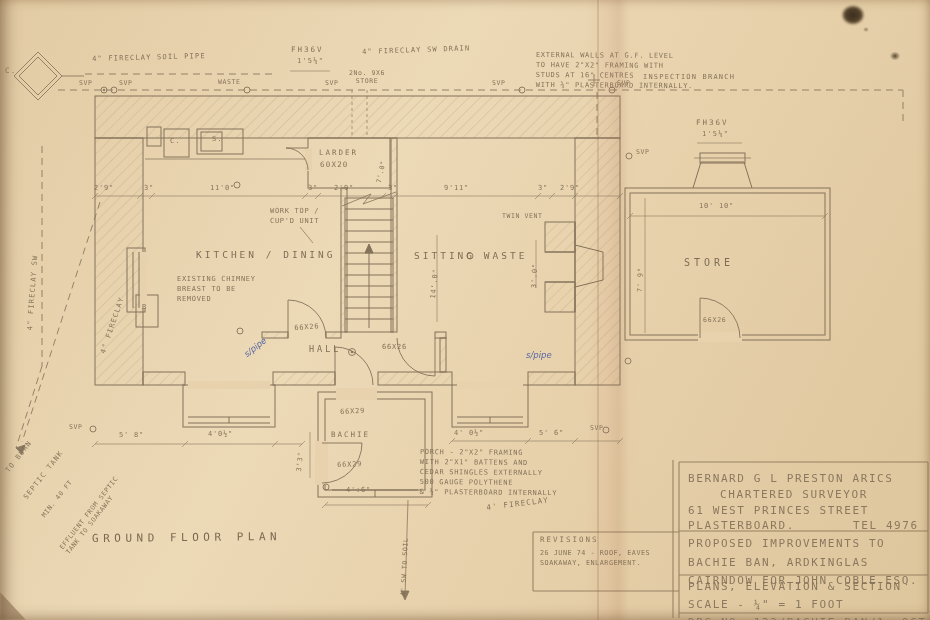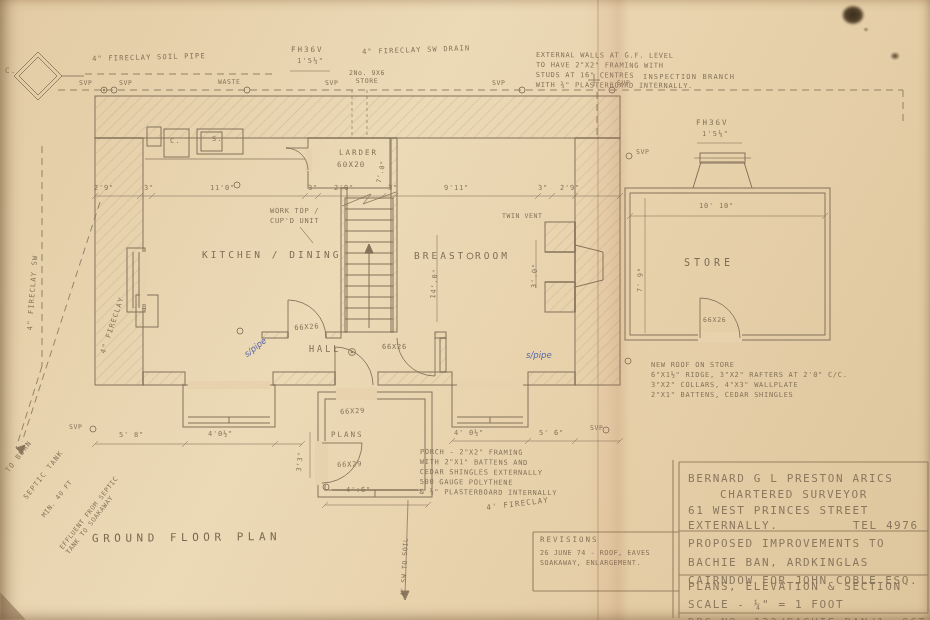--- a/index.html
+++ b/index.html
@@ -255,43 +255,42 @@
   <div class="lbl dim" style="left:308px;top:184px">3"</div>
   <div class="lbl dim" style="left:334px;top:184px">2'9"</div>
   <div class="lbl dim" style="left:388px;top:184px">3"</div>
   <div class="lbl dim" style="left:444px;top:184px">9'11"</div>
   <div class="lbl dim" style="left:538px;top:184px">3"</div>
   <div class="lbl dim" style="left:560px;top:184px">2'9"</div>
 
   <div class="lbl t65" style="left:502px;top:212px">TWIN VENT</div>
   <div class="lbl note" style="left:270px;top:207px;text-align:center">WORK TOP /
 CUP'D UNIT</div>
-  <div class="lbl room" style="left:202px;top:249px">KITCHEN / DINING</div>
-  <div class="lbl room" style="left:414px;top:250px">BREAST ROOM</div>
+  <div class="lbl room" style="left:196px;top:249px">KITCHEN / DINING</div>
+  <div class="lbl note" style="left:177px;top:275px">EXISTING CHIMNEY
+BREAST TO BE
+REMOVED</div>
+  <div class="lbl room" style="left:414px;top:250px">SITTING WASTE</div>
   <div class="lbl dim" style="left:429px;top:298px;transform:rotate(-84deg)">14'.0"</div>
   <div class="lbl dim" style="left:530px;top:288px;transform:rotate(-87deg)">3'.0"</div>
-  <div class="lbl t75" style="left:339px;top:148px;letter-spacing:2px">LARDER</div>
-  <div class="lbl t75" style="left:337px;top:160px">60X20</div>
+  <div class="lbl t75" style="left:319px;top:148px;letter-spacing:2px">LARDER</div>
+  <div class="lbl t75" style="left:320px;top:160px">60X20</div>
   <div class="lbl t65" style="left:375px;top:182px;transform:rotate(-78deg)">7'.0"</div>
   <div class="lbl room" style="left:309px;top:344px;font-size:8.5px">HALL</div>
   <div class="lbl dim" style="left:294px;top:324px;transform:rotate(-4deg)">66X26</div>
   <div class="lbl dim" style="left:382px;top:343px">66X26</div>
   <div class="lbl dim" style="left:340px;top:408px;transform:rotate(-3deg)">66X29</div>
-  <div class="lbl t75" style="left:331px;top:430px;letter-spacing:2px">PLANS</div>
+  <div class="lbl t75" style="left:331px;top:430px;letter-spacing:2px">BACHIE</div>
   <div class="lbl dim" style="left:337px;top:461px;transform:rotate(-2deg)">66X29</div>
   <div class="lbl dim" style="left:346px;top:486px">4':6"</div>
 
   <div class="lbl room" style="left:684px;top:256px;font-size:10px;letter-spacing:4px">STORE</div>
   <div class="lbl dim" style="left:699px;top:202px">10' 10"</div>
   <div class="lbl dim" style="left:636px;top:292px;transform:rotate(-88deg)">7' 9"</div>
   <div class="lbl dim" style="left:703px;top:316px;font-size:6.5px">66X26</div>
-  <div class="lbl note" style="left:651px;top:361px">NEW ROOF ON STORE
-6"X1½" RIDGE, 3"X2" RAFTERS AT 2'0" C/C.
-3"X2" COLLARS, 4"X3" WALLPLATE
-2"X1" BATTENS, CEDAR SHINGLES</div>
   <div class="lbl note" style="left:420px;top:448px;transform:rotate(.5deg)">PORCH - 2"X2" FRAMING
 WITH 2"X1" BATTENS AND
 CEDAR SHINGLES EXTERNALLY
 500 GAUGE POLYTHENE
 &amp; ¾" PLASTERBOARD INTERNALLY</div>
   <div class="lbl t75" style="left:486px;top:503px;transform:rotate(-7deg)">4' FIRECLAY</div>
   <div class="lbl blue" style="left:242px;top:351px;transform:rotate(-38deg)">s/pipe</div>
   <div class="lbl blue" style="left:526px;top:350px">s/pipe</div>
   <div class="lbl t65" style="left:399px;top:596px;transform:rotate(-87deg)">4" SW TO SOIL</div>
 
@@ -316,21 +315,21 @@
   <div class="lbl t65" style="left:40px;top:514px;transform:rotate(-52deg)">MIN. 40 FT</div>
   <div class="lbl t65" style="left:58px;top:546px;transform:rotate(-52deg)">EFFLUENT FROM SEPTIC
 TANK TO SOAKAWAY</div>
 
   <div class="lbl t75" style="left:540px;top:535px;letter-spacing:2px">REVISIONS</div>
   <div class="lbl" style="left:540px;top:549px;font-size:6.8px;line-height:1.45;letter-spacing:.5px">26 JUNE 74 - ROOF, EAVES
 SOAKAWAY, ENLARGEMENT.</div>
   <div class="lbl tb" style="left:688px;top:470px">BERNARD G L PRESTON ARICS</div>
   <div class="lbl tb" style="left:720px;top:486px">CHARTERED SURVEYOR</div>
   <div class="lbl tb" style="left:688px;top:502px">61 WEST PRINCES STREET</div>
-  <div class="lbl tb" style="left:688px;top:517px">EXTERNALLY.</div>
+  <div class="lbl tb" style="left:688px;top:517px">PLASTERBOARD.</div>
   <div class="lbl tb" style="left:853px;top:517px">TEL 4976</div>
   <div class="lbl tb" style="left:688px;top:535px;line-height:1.7">PROPOSED IMPROVEMENTS TO
 BACHIE BAN, ARDKINGLAS
 CAIRNDOW FOR JOHN COBLE ESQ.</div>
   <div class="lbl tb" style="left:688px;top:578px;line-height:1.62">PLANS, ELEVATION &amp; SECTION
 SCALE - ¼" = 1 FOOT
 DRG NO. 132/BACHIE BAN/1. OCT 73</div>
 
   <div class="overlay" style="left:586px;top:0;width:62px;height:620px;
               background:linear-gradient(90deg,rgba(0,0,0,0) 0%,rgba(193,118,92,.10) 35%,rgba(160,104,72,.16) 52%,rgba(222,186,140,.05) 70%,rgba(0,0,0,0) 100%);"></div>

